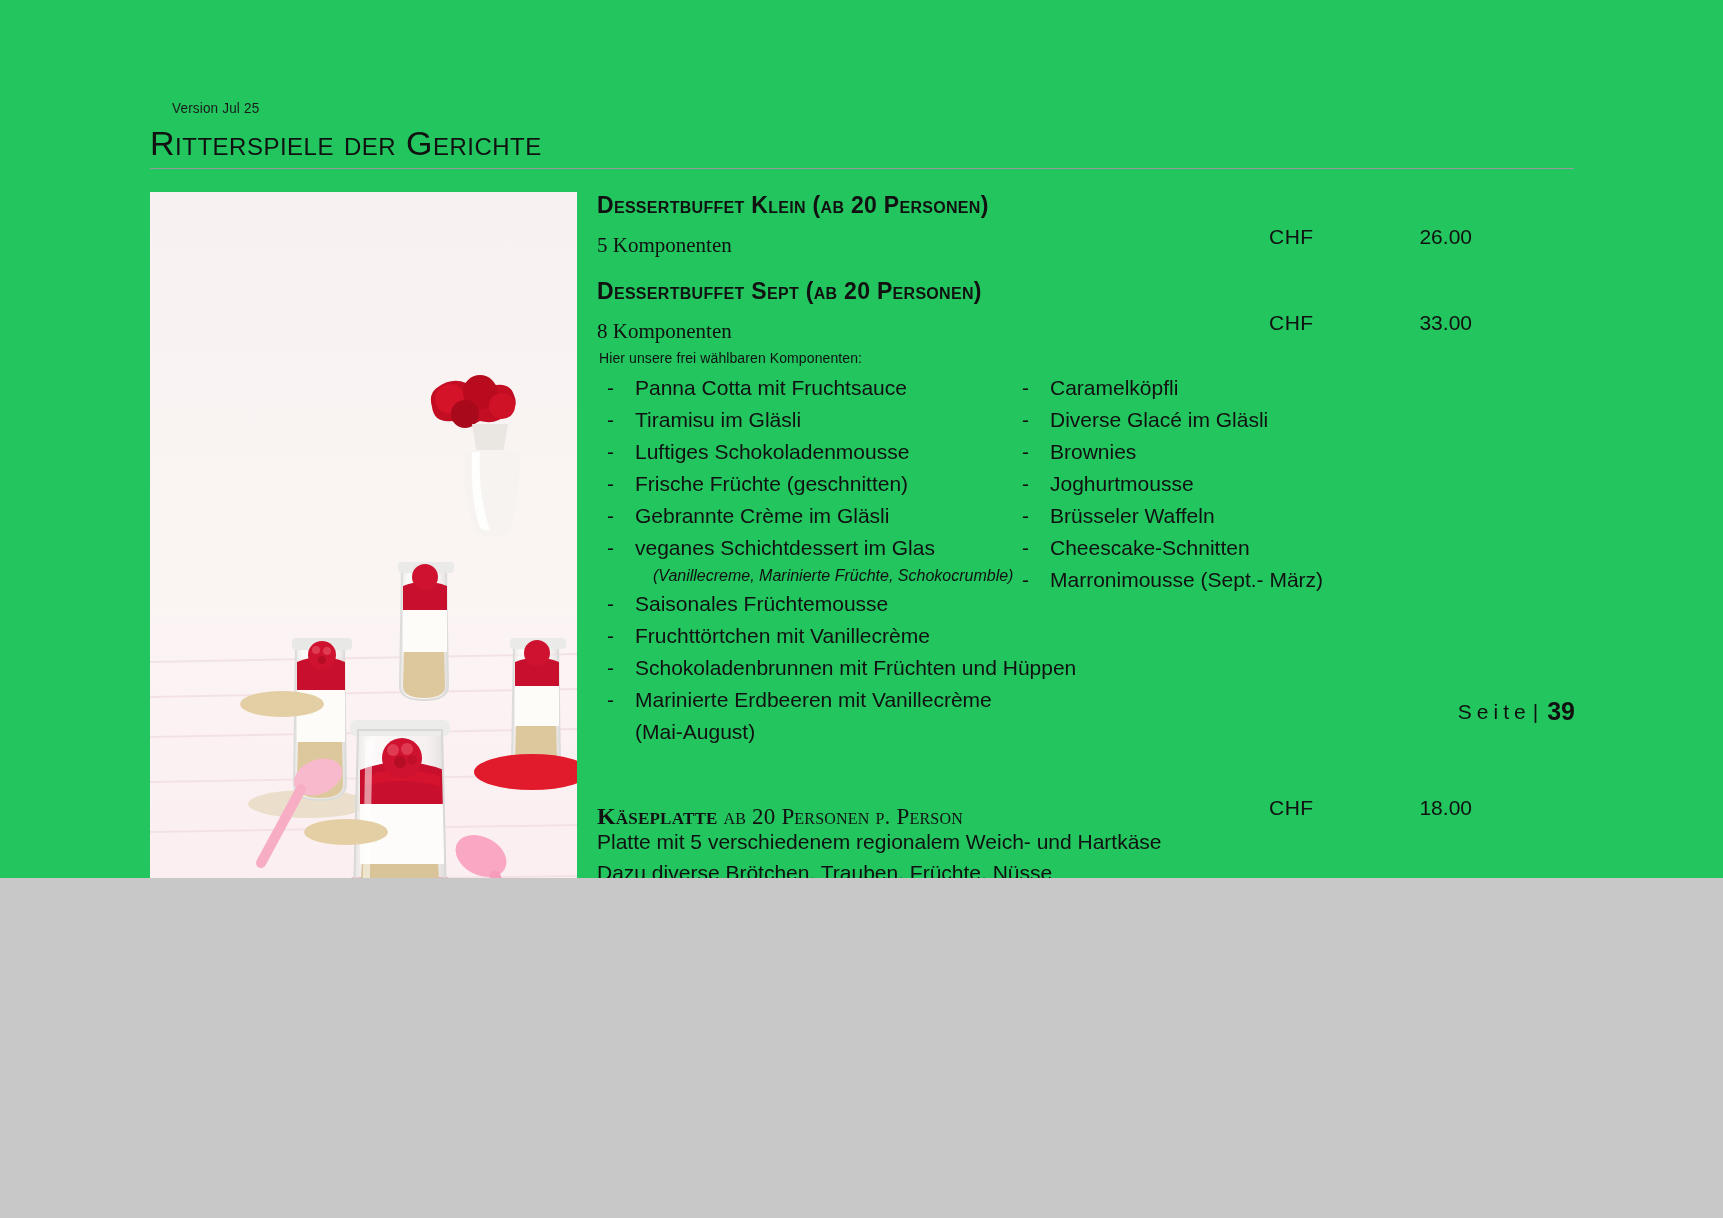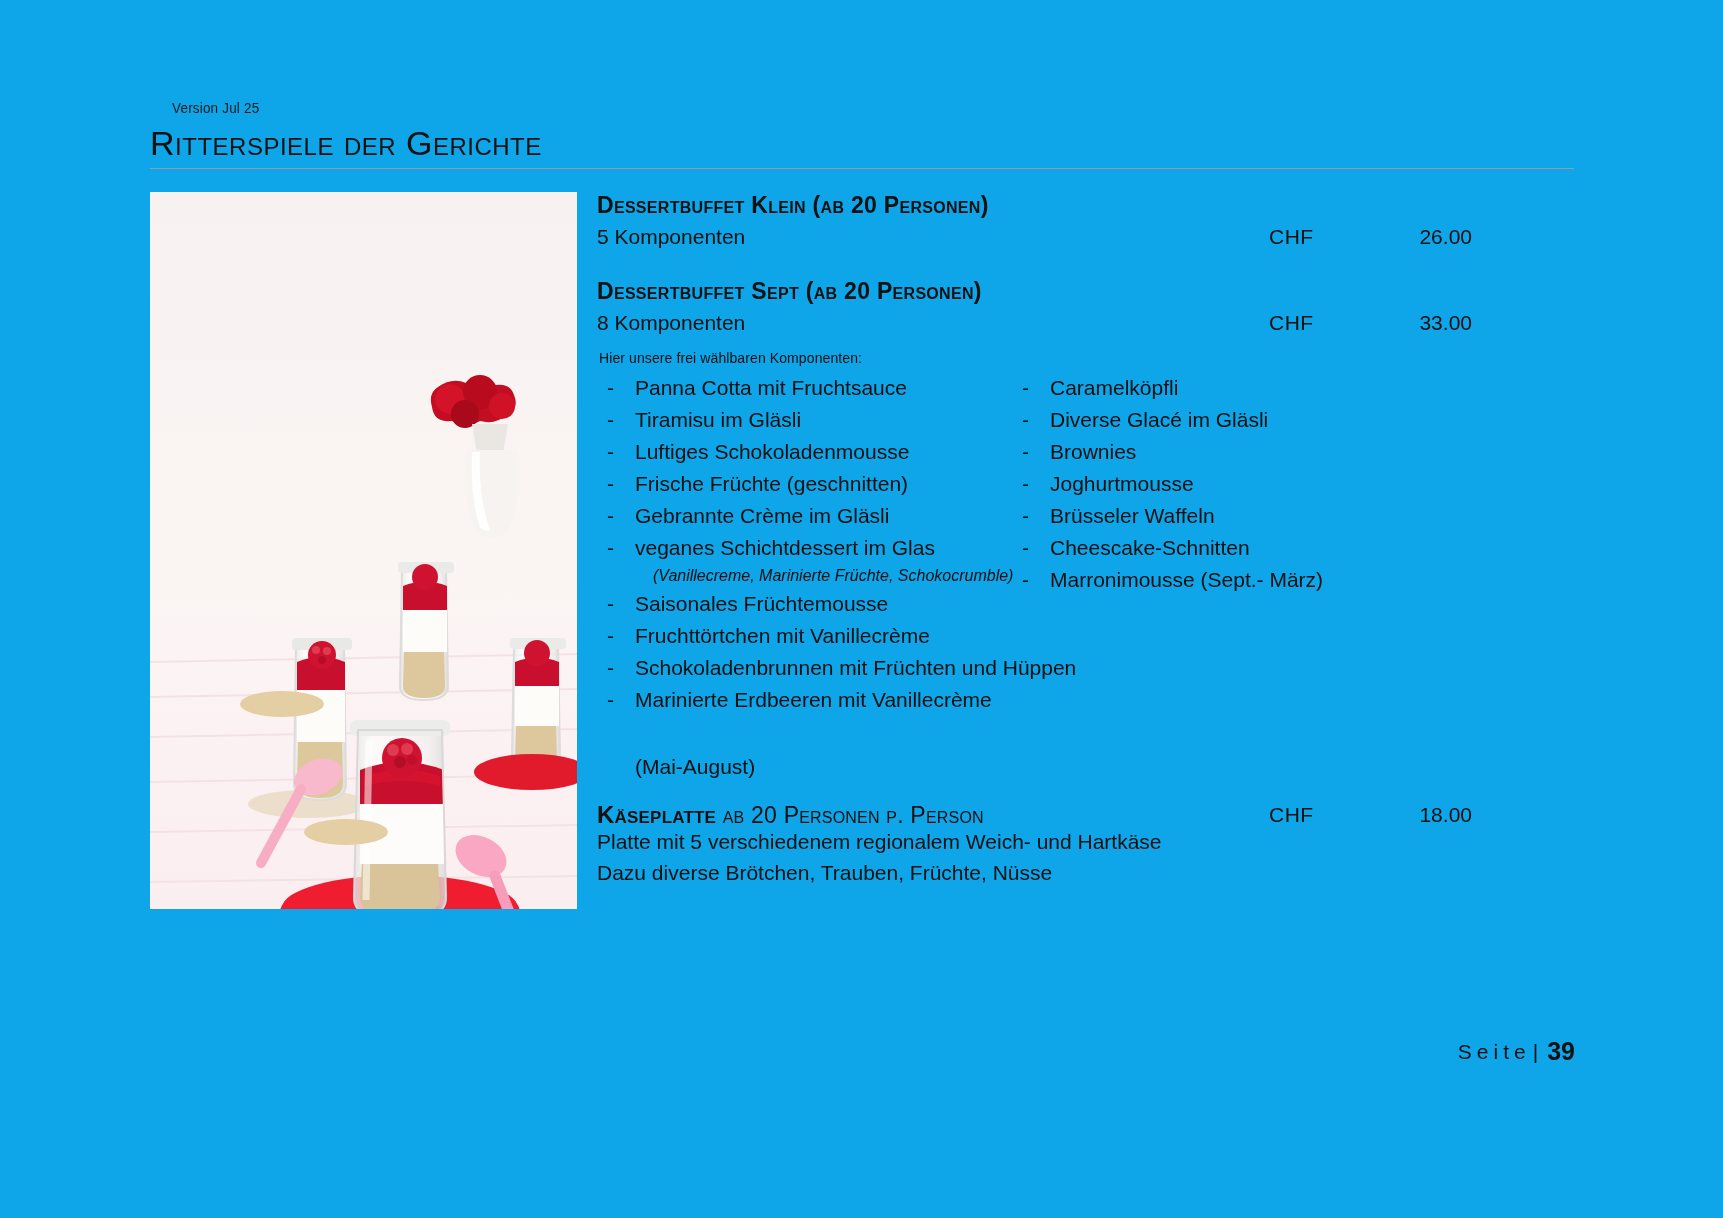--- a/index.html
+++ b/index.html
@@ -6,22 +6,22 @@
     margin: 0;
     padding: 0;
     background: #c8c8c8;
   }
   body {
     font-family: "Liberation Sans", sans-serif;
   }
   .page {
     position: relative;
     width: 1723px;
-    height: 1218px;
-    background: #0ea5e9;
+    height: 878px;
+    background: #22c55e;
     overflow: hidden;
   }
 
   
   .version {
     position: absolute;
     left: 172px;
     top: 99px;
     font-size: 15px;
     letter-spacing: 0.2px;
@@ -84,21 +84,21 @@
   .item-head .sub {
     font-weight: 700;
   }
   .row {
     position: relative;
     height: 30px;
     font-size: 21px;
     color: #111;
     line-height: 30px;
   }
-  .row .label { position: absolute; left: 0; top: 0; }
+  .row .label { position: absolute; left: 0; top: 8px; font-family: Liberation Serif, serif; }
   .row .cur   { position: absolute; left: 672px; top: 0; letter-spacing: 0.5px; }
   .row .price { position: absolute; left: 775px; top: 0; width: 100px; text-align: right; }
 
   .gap-20 { height: 26px; }
   .gap-10 { height: 12px; }
 
   .intro {
     font-size: 14px;
     color: #111;
     margin: 0 0 6px 2px;
@@ -135,21 +135,21 @@
   }
   .comp .note {
     display: block;
     font-size: 16px;
     font-style: italic;
     line-height: 24px;
     padding-left: 18px;
     white-space: nowrap;
   }
   .comp.cont { padding-left: 28px; }
-  .comp .cont-line { display: block; margin-top: 35px; }
+  .comp .cont-line { display: block; }
 
   .cheese-head {
     font-size: 23px;
     color: #111;
     letter-spacing: 0.2px;
   }
   .cheese-head .strong {
     font-weight: 700;
     font-variant: small-caps;
     font-size: 24px;
@@ -408,21 +408,21 @@
           <span></span>
         </div>
         <div class="comp">
           <span class="dash">-</span>
           <span>Marronimousse (Sept.- März)</span>
         </div>
       </div>
     </div>
 
     <div>
-      <div class="row" style="height:34px;line-height:46px;">
+      <div class="row" style="height:34px;line-height:32px;">
         <span class="label cheese-head">
           <span class="strong">Käseplatte</span><span class="rest"> ab 20 Personen p. Person</span>
         </span>
         <span class="cur">CHF</span>
         <span class="price">18.00</span>
       </div>
       <div class="cheese-line">Platte mit 5 verschiedenem regionalem Weich- und Hartkäse</div>
       <div class="cheese-line">Dazu diverse Brötchen, Trauben, Früchte, Nüsse</div>
     </div>
 

